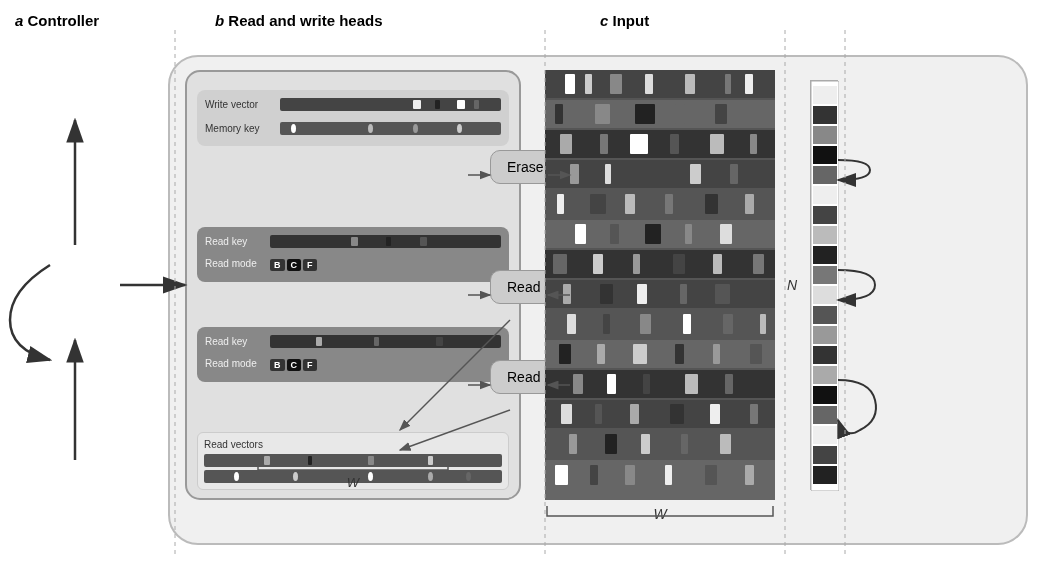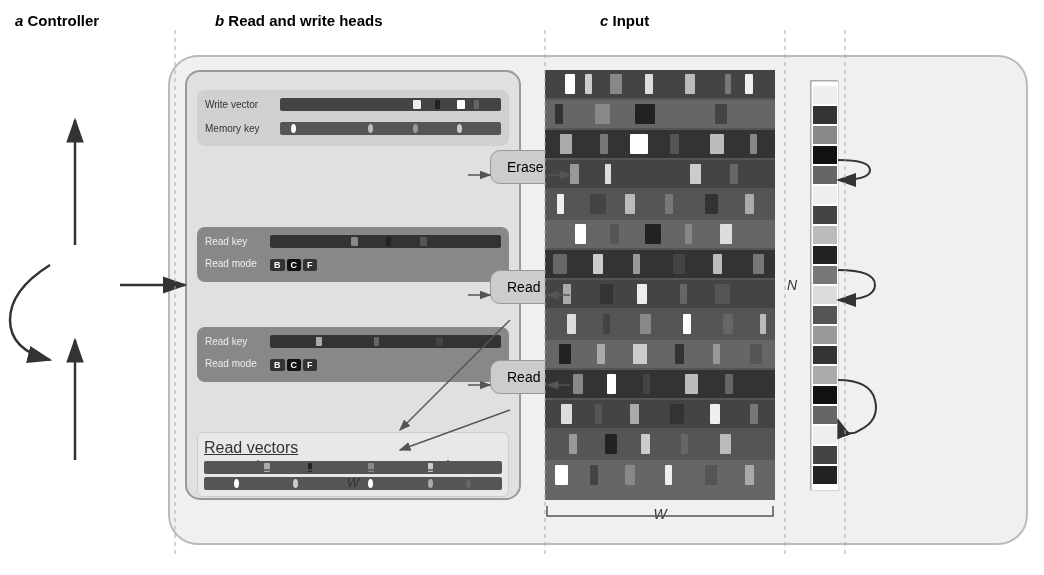--- a/index.html
+++ b/index.html
@@ -327,21 +327,21 @@
         <span class="vector-label" style="color:#eee;font-size:10px;width:65px;flex-shrink:0;">Read mode</span>
         <div class="mode-badges">
           <span class="mode-badge">B</span>
           <span class="mode-badge active-c">C</span>
           <span class="mode-badge">F</span>
         </div>
       </div>
     </div>
 
     <div class="read-vectors-group">
-      <div style="font-size:16px; color:#333; margin-bottom:4px;text-decoration:underline;">Read vectors</div>
+      <div style="font-size:10px; color:#333; margin-bottom:4px;">Read vectors</div>
 
       <div class="vec-pixel-row" style="background:#555;">
         <div class="pixel-dot" style="width:6px;height:9px;top:2px;left:20%;background:#aaa;"></div>
         <div class="pixel-dot" style="width:4px;height:9px;top:2px;left:35%;background:#222;"></div>
         <div class="pixel-dot" style="width:6px;height:9px;top:2px;left:55%;background:#888;"></div>
         <div class="pixel-dot" style="width:5px;height:9px;top:2px;left:75%;background:#ccc;"></div>
       </div>
 
       <div class="vec-pixel-row" style="background:#555; margin-bottom:0;">
         <div class="pixel-dot" style="width:5px;height:9px;top:2px;left:10%;background:#fff;border-radius:50%;"></div>

